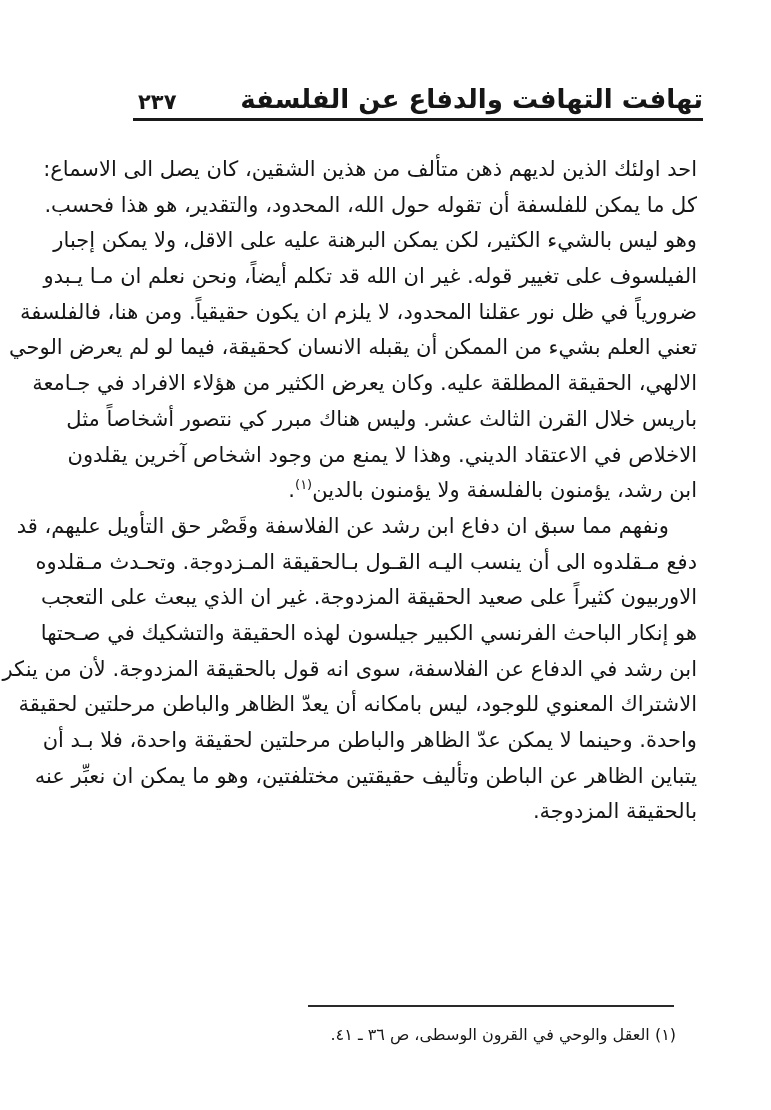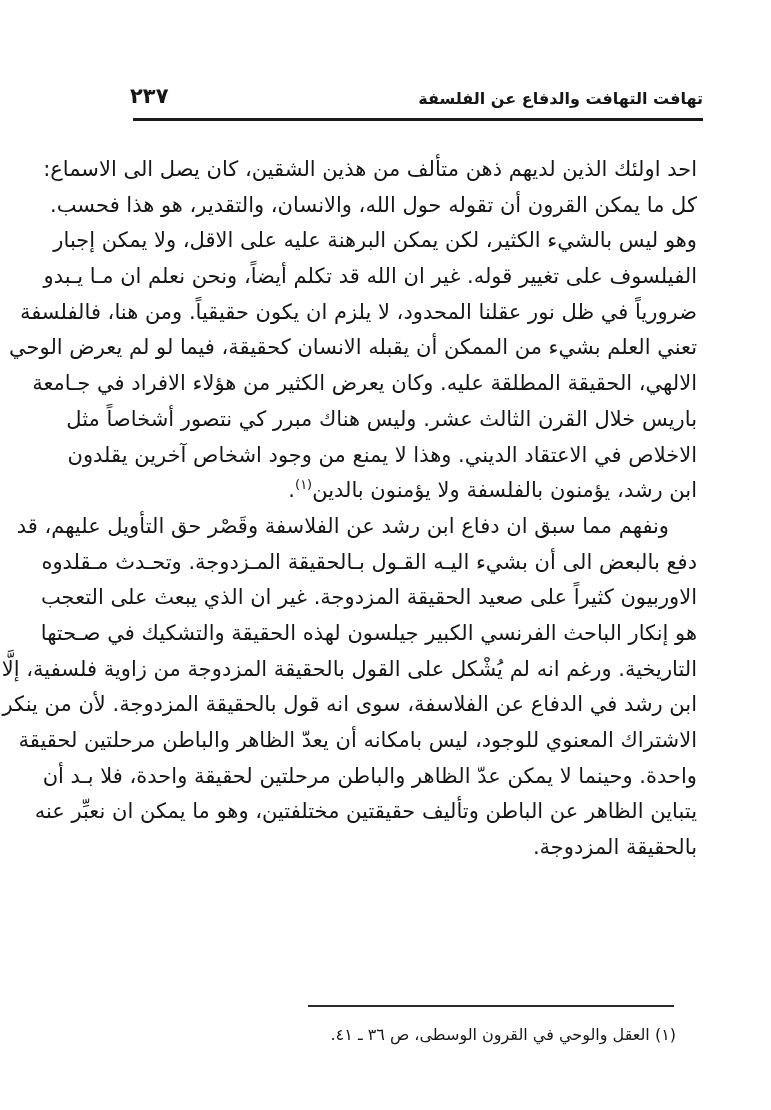--- a/index.html
+++ b/index.html
@@ -19,29 +19,30 @@
     top: 84px;
     left: 130px;
     width: 573px;
     display: flex;
     flex-direction: row;
     justify-content: space-between;
     align-items: flex-end;
     direction: rtl;
   }
   .header-title {
-    font-size: 16px;
+    font-size: 26px;
     font-weight: bold;
     direction: rtl;
     white-space: nowrap;
   }
   .page-number {
     font-size: 21px;
     font-weight: bold;
     letter-spacing: 1px;
+    margin-left: 8px;
   }
   .header-rule {
     position: absolute;
     top: 118px;
     left: 133px;
     width: 570px;
     height: 3px;
     background: #1a1a1a;
   }
   .body-text {
@@ -98,34 +99,33 @@
 
   <div class="page-header">
     <div class="header-title">تهافت التهافت والدفاع عن الفلسفة</div>
     <div class="page-number">٢٣٧</div>
   </div>
 
   <div class="header-rule"></div>
 
   <div class="body-text">
       <div class="line">احد اولئك الذين لديهم ذهن متألف من هذين الشقين، كان يصل الى الاسماع:</div>
-      <div class="line">كل ما يمكن القرون أن تقوله حول الله، والانسان، والتقدير، هو هذا فحسب.</div>
+      <div class="line">كل ما يمكن للفلسفة أن تقوله حول الله، المحدود، والتقدير، هو هذا فحسب.</div>
       <div class="line">وهو ليس بالشيء الكثير، لكن يمكن البرهنة عليه على الاقل، ولا يمكن إجبار</div>
       <div class="line">الفيلسوف على تغيير قوله. غير ان الله قد تكلم أيضاً، ونحن نعلم ان مـا يـبدو</div>
       <div class="line">ضرورياً في ظل نور عقلنا المحدود، لا يلزم ان يكون حقيقياً. ومن هنا، فالفلسفة</div>
       <div class="line">تعني العلم بشيء من الممكن أن يقبله الانسان كحقيقة، فيما لو لم يعرض الوحي</div>
       <div class="line">الالهي، الحقيقة المطلقة عليه. وكان يعرض الكثير من هؤلاء الافراد في جـامعة</div>
       <div class="line">باريس خلال القرن الثالث عشر. وليس هناك مبرر كي نتصور أشخاصاً مثل</div>
       <div class="line">الاخلاص في الاعتقاد الديني. وهذا لا يمنع من وجود اشخاص آخرين يقلدون</div>
       <div class="line last"><span>ابن رشد، يؤمنون بالفلسفة ولا يؤمنون بالدين</span><sup>(١)</sup><span>.</span></div>
       <div class="line indent">ونفهم مما سبق ان دفاع ابن رشد عن الفلاسفة وقَصْر حق التأويل عليهم، قد</div>
-      <div class="line">دفع بالبعض الى أن بشيء اليـه القـول بـالحقيقة المـزدوجة. وتحـدث مـقلدوه</div>
+      <div class="line">دفع مـقلدوه الى أن ينسب اليـه القـول بـالحقيقة المـزدوجة. وتحـدث مـقلدوه</div>
       <div class="line">الاوربيون كثيراً على صعيد الحقيقة المزدوجة. غير ان الذي يبعث على التعجب</div>
       <div class="line">هو إنكار الباحث الفرنسي الكبير جيلسون لهذه الحقيقة والتشكيك في صـحتها</div>
-      <div class="line">التاريخية. ورغم انه لم يُشْكل على القول بالحقيقة المزدوجة من زاوية فلسفية، إلَّا</div>
       <div class="line">ابن رشد في الدفاع عن الفلاسفة، سوى انه قول بالحقيقة المزدوجة. لأن من ينكر</div>
       <div class="line">الاشتراك المعنوي للوجود، ليس بامكانه أن يعدّ الظاهر والباطن مرحلتين لحقيقة</div>
       <div class="line">واحدة. وحينما لا يمكن عدّ الظاهر والباطن مرحلتين لحقيقة واحدة، فلا بـد أن</div>
       <div class="line">يتباين الظاهر عن الباطن وتأليف حقيقتين مختلفتين، وهو ما يمكن ان نعبِّر عنه</div>
       <div class="line last">بالحقيقة المزدوجة.</div>
     </div>
 
   <div class="footnote-separator"></div>
 
   <div class="footnote"><span>(١)</span>&nbsp;<span>العقل والوحي في القرون الوسطى، ص ٣٦ ـ ٤١.</span></div>

